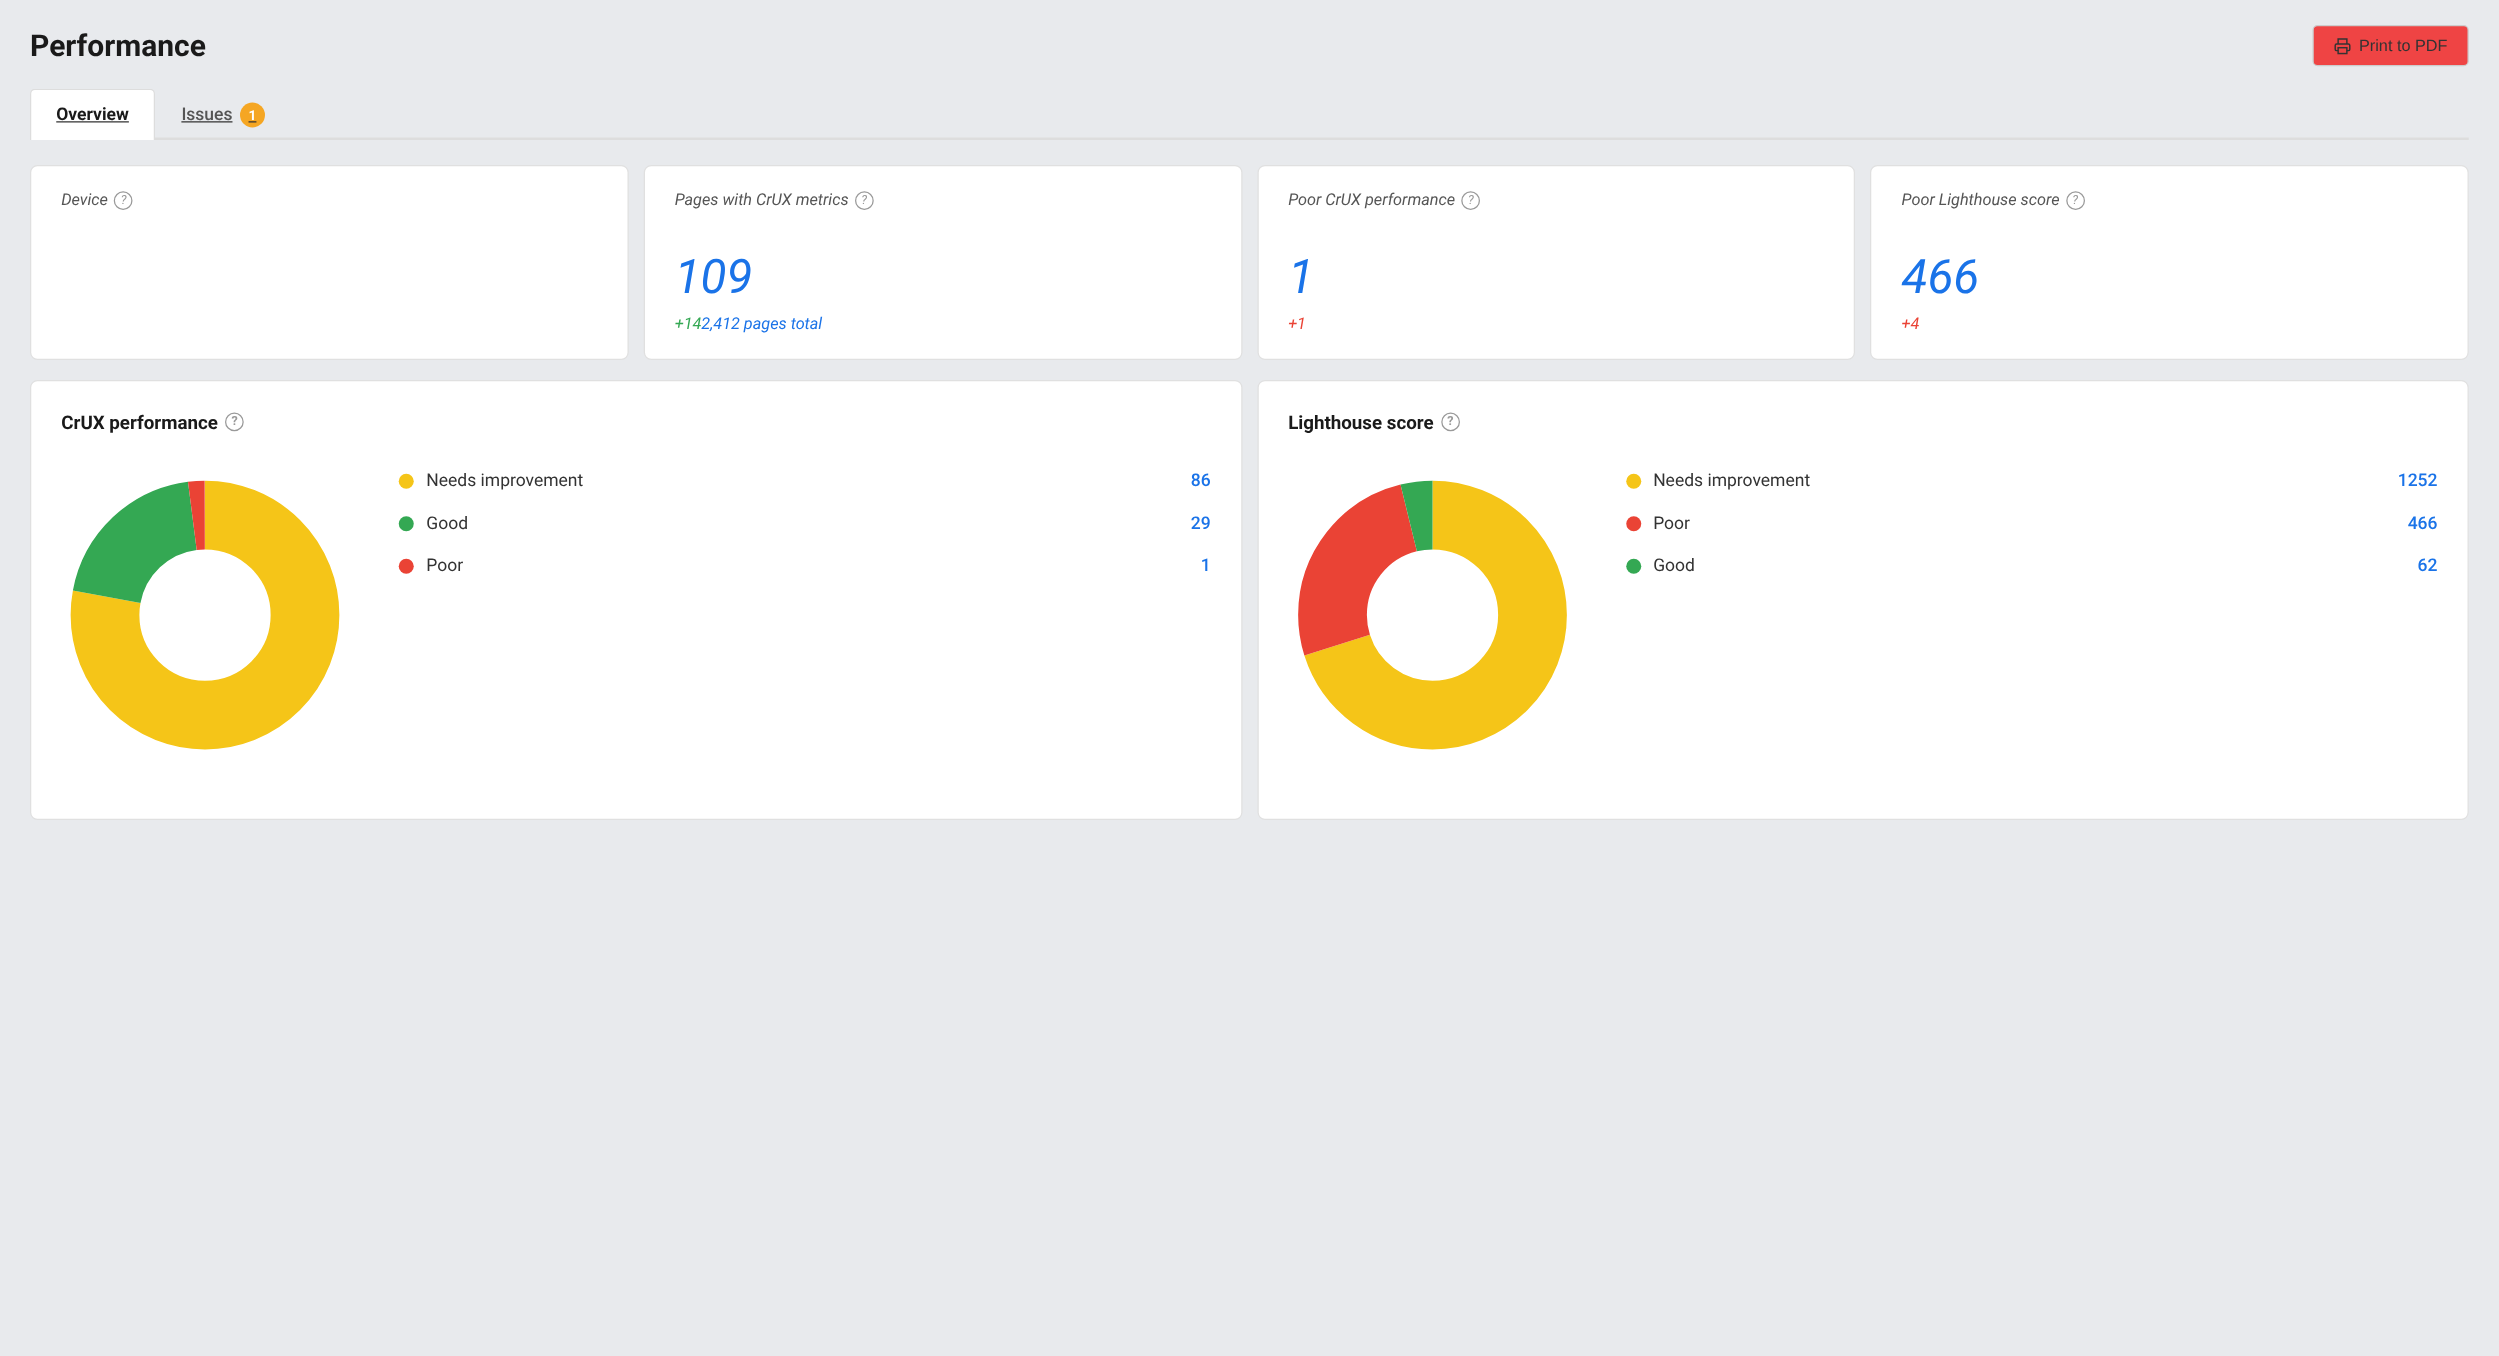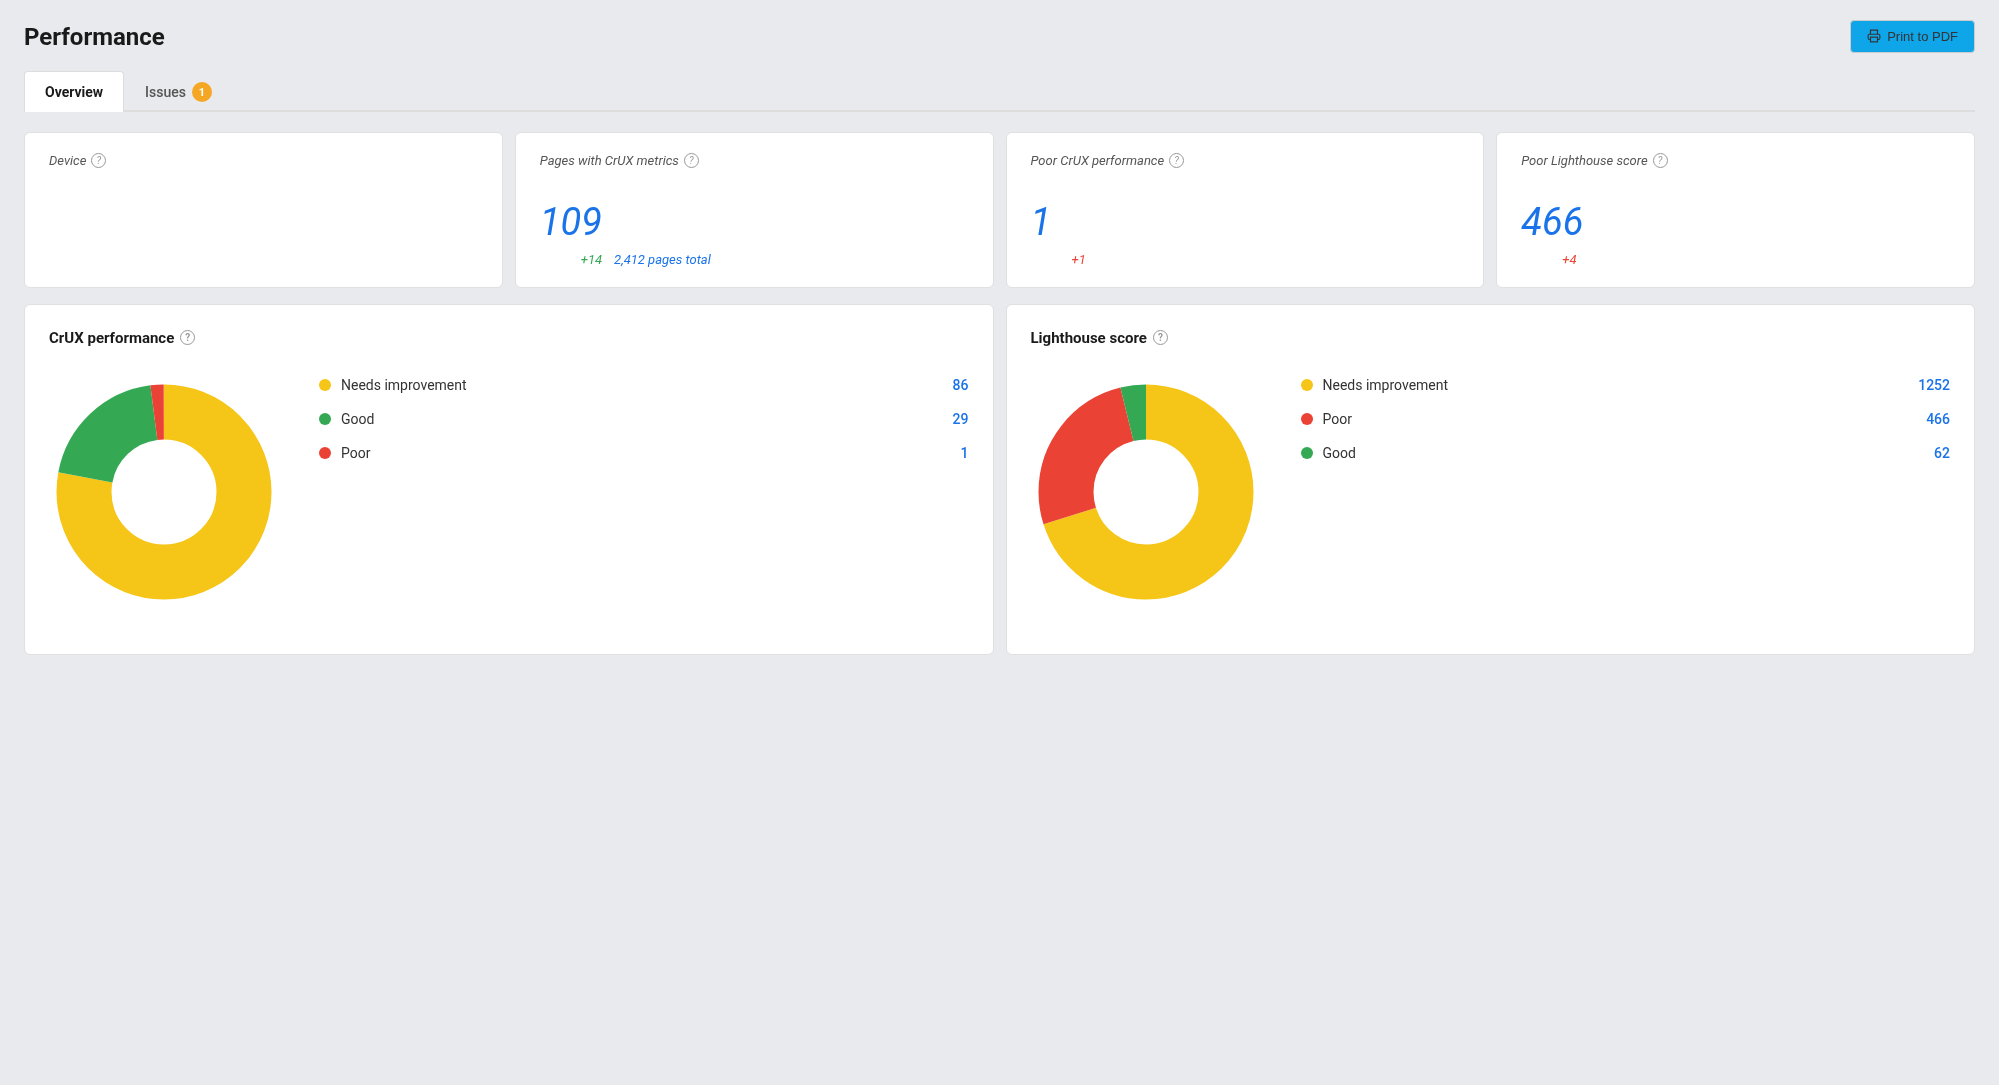--- a/index.html
+++ b/index.html
@@ -19,35 +19,36 @@
       align-items: center;
       margin-bottom: 16px;
     }
     .page-title {
       font-size: 24px;
       font-weight: 700;
       color: #1a1a1a;
     }
     .print-btn {
       display: flex;
-      align-items: flex-start;
+      align-items: flex-end;
       gap: 6px;
       padding: 8px 16px;
       border: 1px solid #ccc;
-      background: #0ea5e9;
+      background: #ef4444;
       border-radius: 4px;
       cursor: pointer;
       font-size: 13px;
       color: #333;
     }
     .tabs-row {
       display: flex;
       border-bottom: 2px solid #ddd;
       margin-bottom: 20px;
       background: #e8eaed;
+      text-decoration: underline;
     }
     .tab {
       padding: 10px 20px;
       cursor: pointer;
       font-size: 14px;
       font-weight: 500;
       color: #555;
       border: 1px solid transparent;
       border-bottom: none;
       background: transparent;
@@ -121,23 +122,22 @@
     .metric-card-value {
       font-size: 38px;
       font-weight: 400;
       color: #1a1a1a;
       line-height: 1.1;
       margin-bottom: 8px;
     }
     .metric-card-value.blue { color: #1a73e8; margin-top: 34px; }
     .metric-card-sub {
       display: flex;
-      gap: 12px;
+      gap: 0;
       font-size: 13px;
-      margin-left: 41px;
     }
     .change-positive { color: #34a853; }
     .change-negative { color: #ea4335; }
     .pages-total { color: #1a73e8; }
     .charts-row {
       display: grid;
       grid-template-columns: 1fr 1fr;
       gap: 12px;
     }
     .chart-card {

